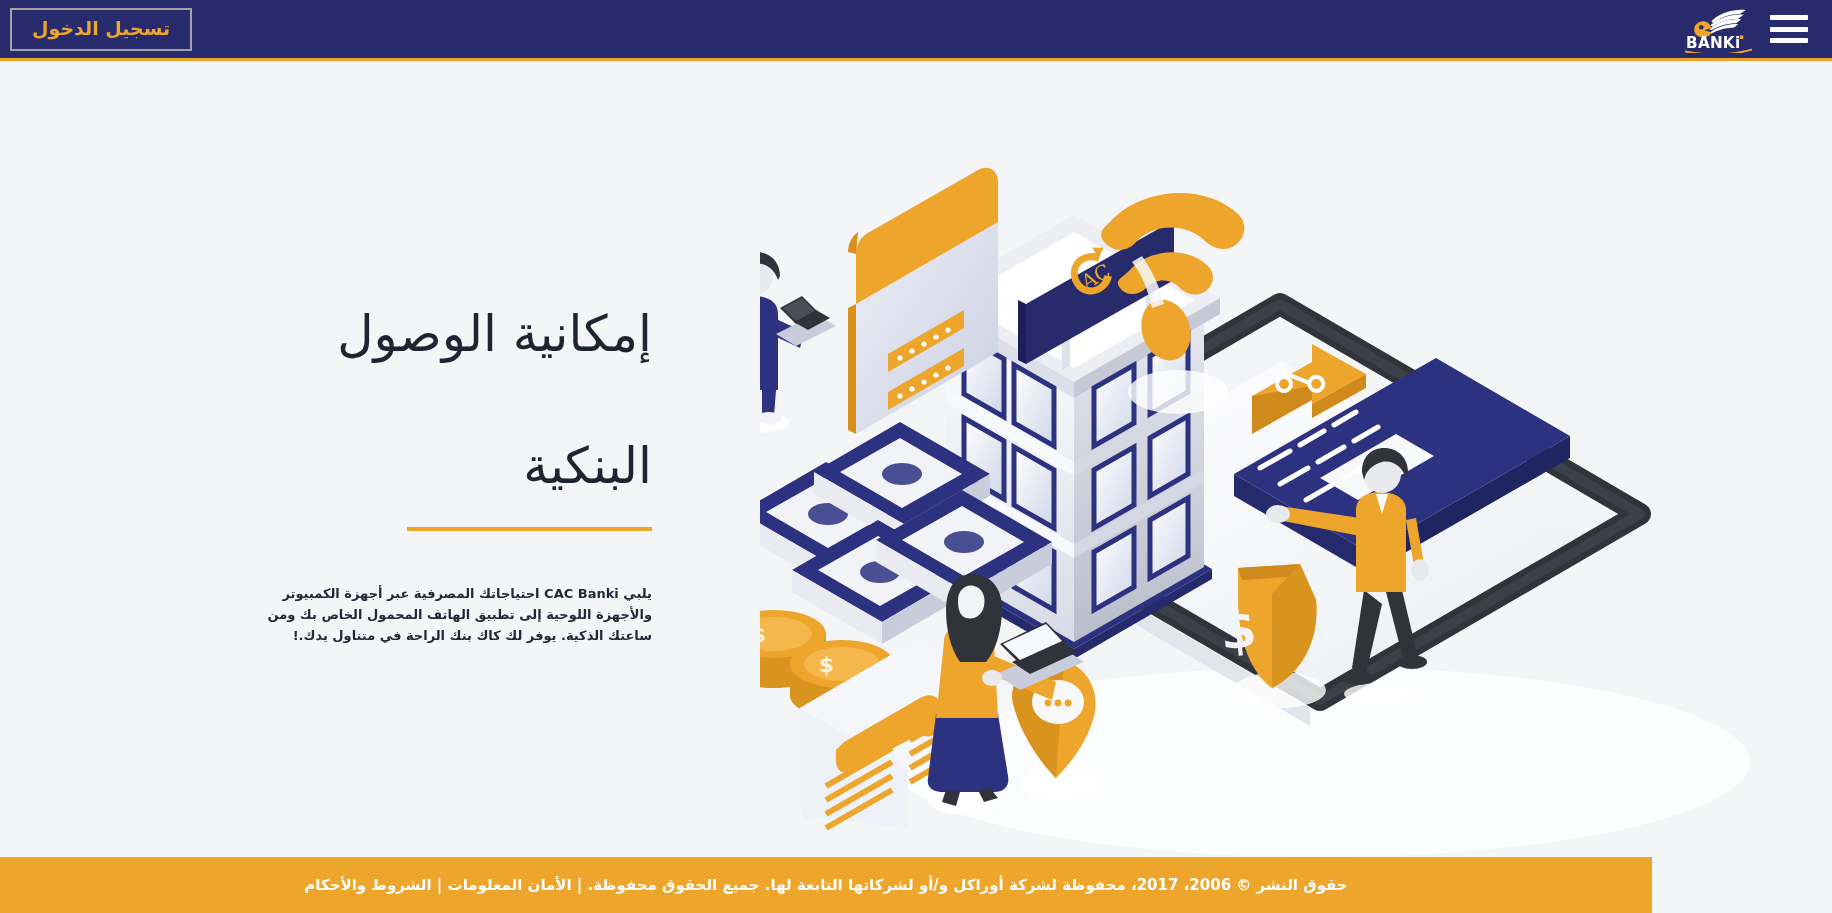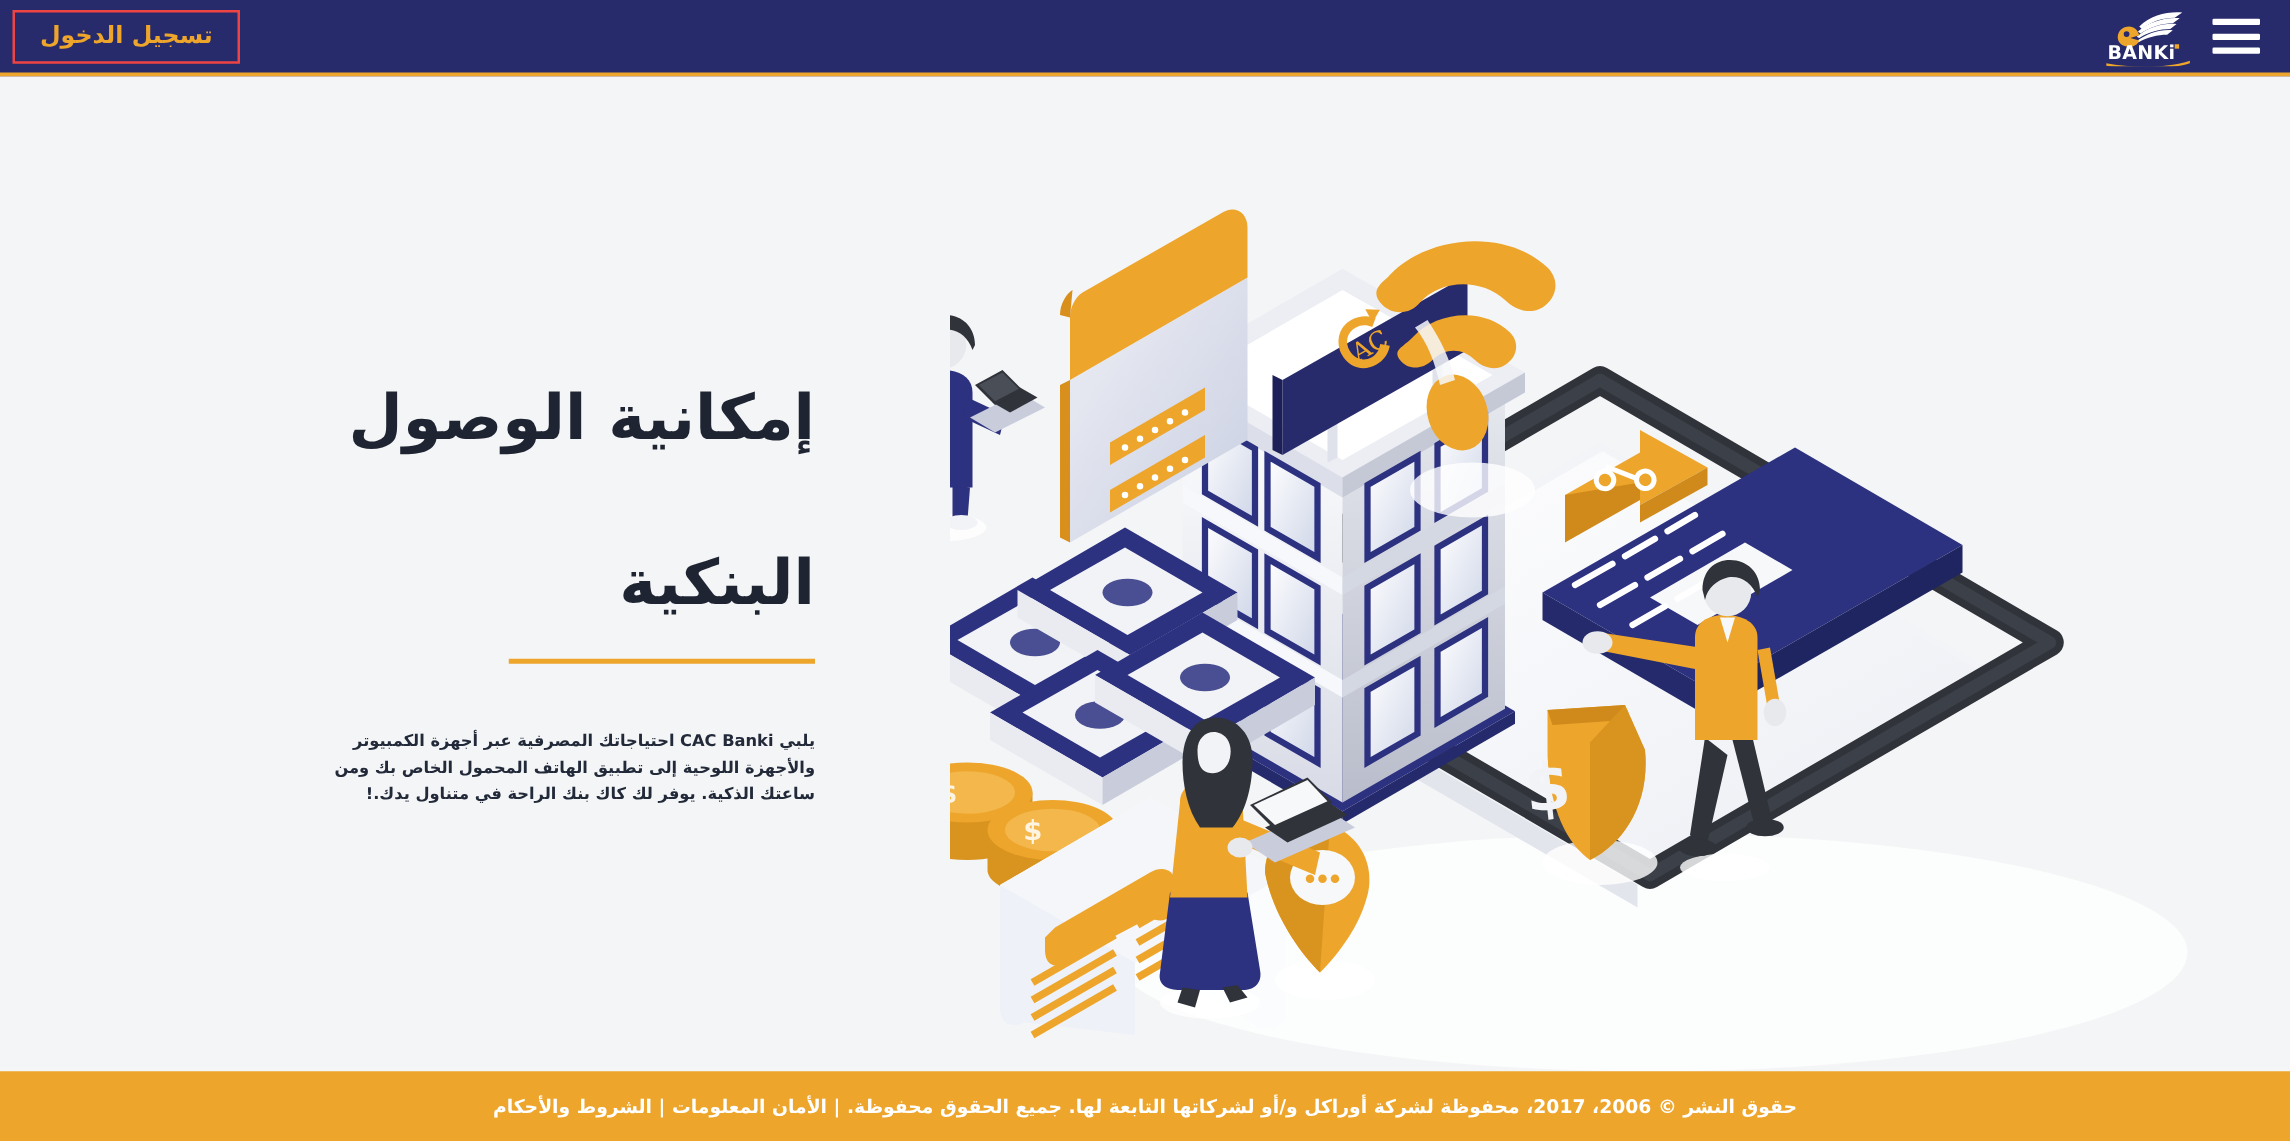--- a/index.html
+++ b/index.html
@@ -16,21 +16,21 @@
     position:absolute; top:0; left:0; width:1832px; height:61px;
     background:#272a6b;
     border-bottom:3px solid #eda52c;
     display:flex; align-items:center; justify-content:space-between;
     direction:ltr;
     z-index:30;
   }
   .login-btn {
     margin-left:10px;
     background:transparent;
-    border:2px solid #ef4444;
+    border:2px solid #a3a3a3;
     color:#eda52c;
     font-size:19px;
     font-weight:700;
     padding:9px 20px 11px;
     line-height:1;
     cursor:pointer;
     font-family:"DejaVu Sans","Liberation Sans",sans-serif;
     letter-spacing:0px;
   }
   .header-right {
@@ -46,21 +46,21 @@
   .hero-text {
     position:absolute;
     top:240px; right:1180px;
     width:420px;
     text-align:right;
     direction:rtl;
   }
   .hero-title {
     font-size:50px;
     line-height:1.32;
-    font-weight:700;
+    font-weight:400;
     color:#1e2432;
     letter-spacing:0px;
   }
   .hero-rule {
     margin:28px 0 0 auto;
     width:245px; height:4px;
     background:#eda52c;
   }
   .hero-desc {
     margin-top:52px;
@@ -70,21 +70,21 @@
     color:#222a3a;
     direction:rtl;
   }
 
   
   .illus { position:absolute; top:61px; left:760px; width:1072px; height:760px; }
   .illus svg { width:100%; height:100%; display:block; }
 
   
   .footer {
-    position:absolute; bottom:0; left:0; width:1832px; height:56px;
+    position:absolute; bottom:0; left:0; width:1652px; height:56px;
     background:#eda52c;
     display:flex; align-items:center; justify-content:center;
   }
   .footer-text {
     color:#ffffff;
     font-size:15px;
     font-weight:700;
     direction:rtl;
     letter-spacing:0px;
     white-space:nowrap;

